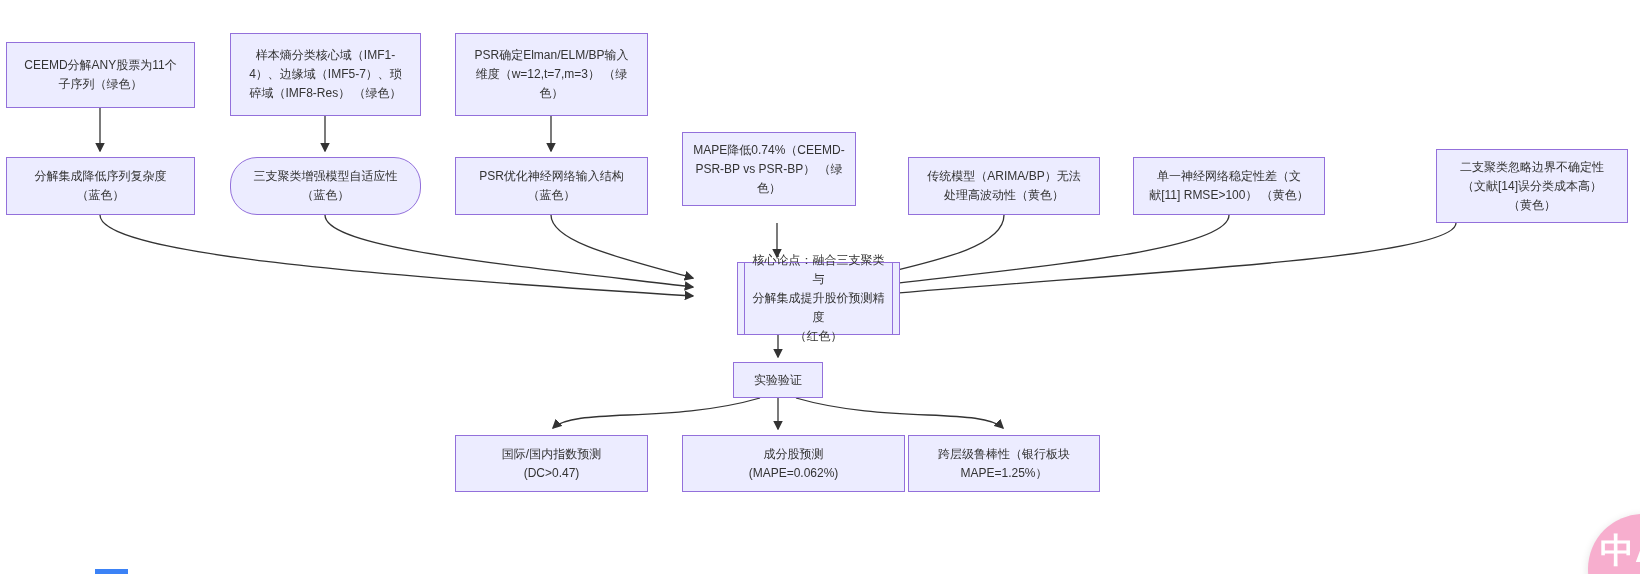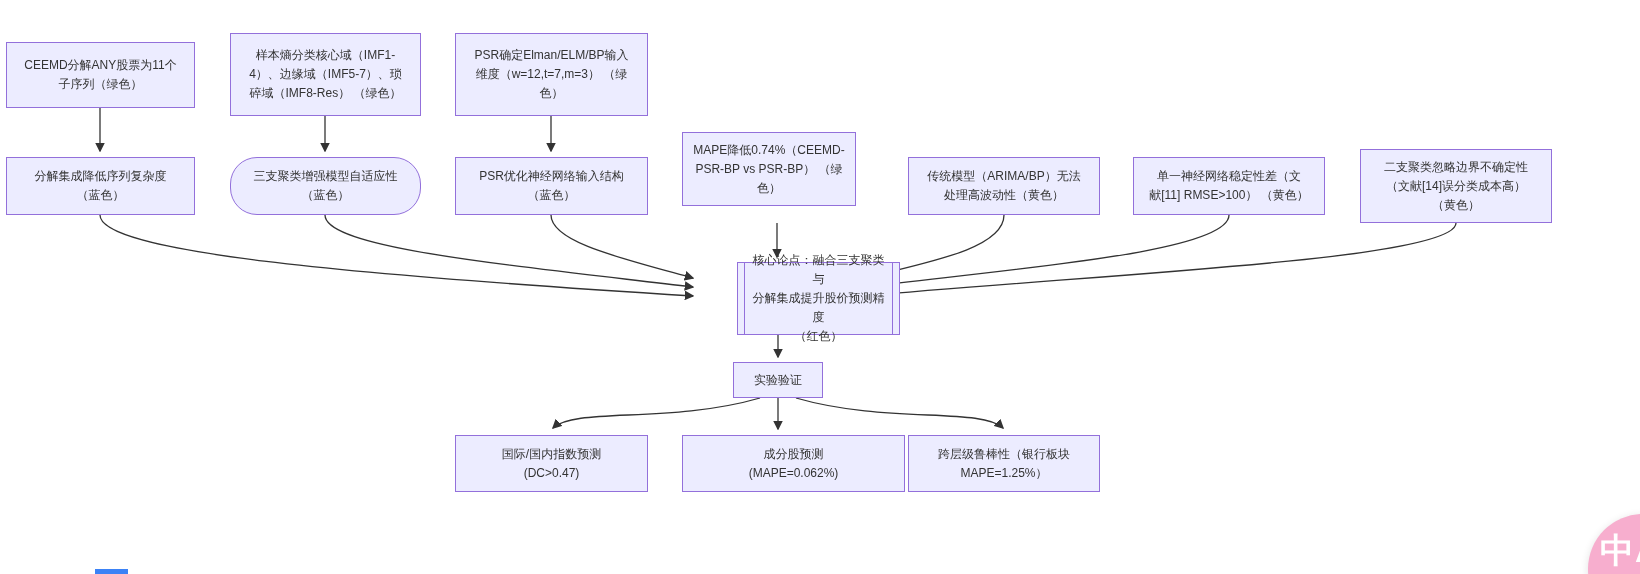--- a/index.html
+++ b/index.html
@@ -117,21 +117,21 @@
 色）</span>
   </div>
   <div class="node" style="left:908px; top:157px; width:192px; height:58px;">
     <span class="node-label">传统模型（ARIMA/BP）无法
 处理高波动性（黄色）</span>
   </div>
   <div class="node" style="left:1133px; top:157px; width:192px; height:58px;">
     <span class="node-label">单一神经网络稳定性差（文
 献[11] RMSE&gt;100） （黄色）</span>
   </div>
-  <div class="node" style="left:1360px; top:149px; width:192px; height:74px;">
+  <div class="node" style="left:1436px; top:149px; width:192px; height:74px;">
     <span class="node-label">二支聚类忽略边界不确定性
 （文献[14]误分类成本高）
 （黄色）</span>
   </div>
 
   <div class="node core" style="left:697px; top:262px; width:163px; height:73px; padding:4px 12px;margin-left:40px;">
     <div class="inner-line left"></div>
     <div class="inner-line right"></div>
     <span class="node-label">核心论点：融合三支聚类与
 分解集成提升股价预测精度

